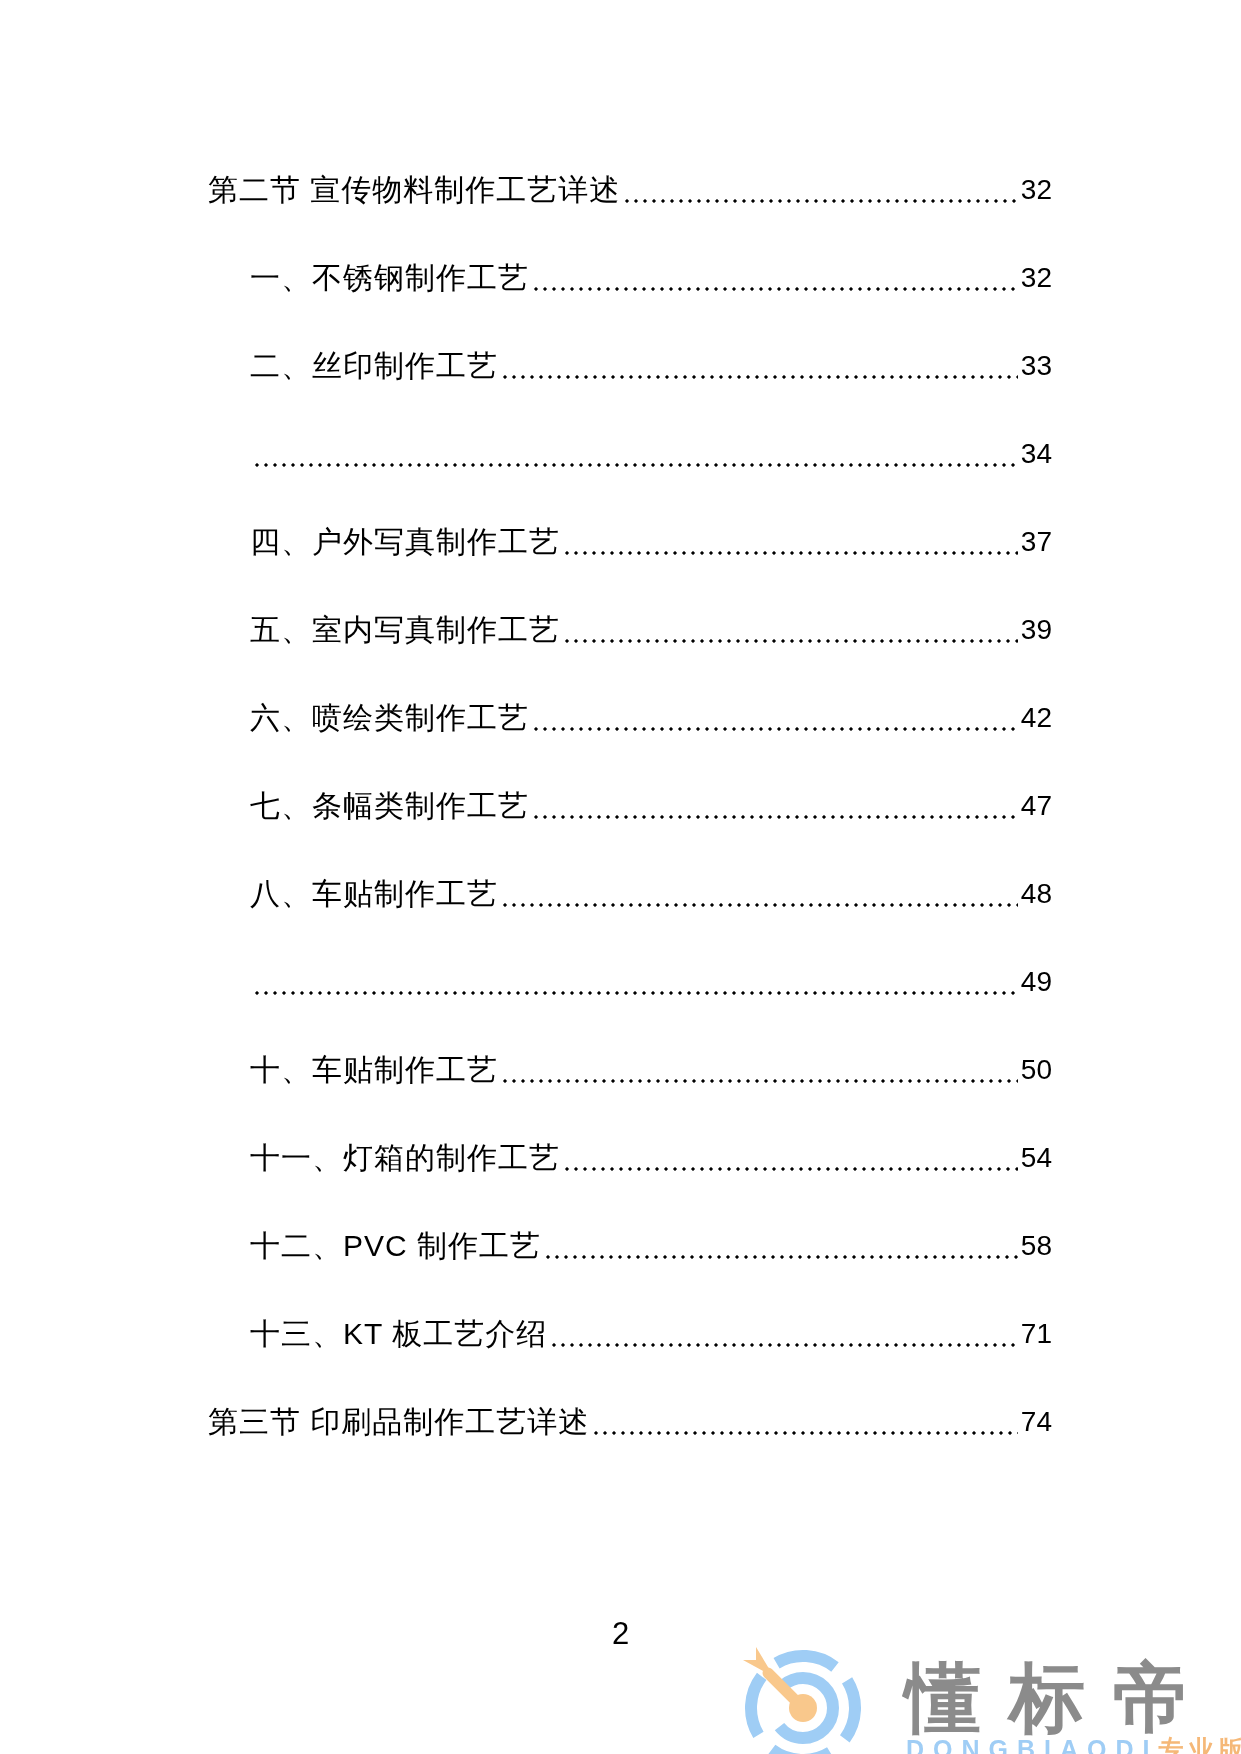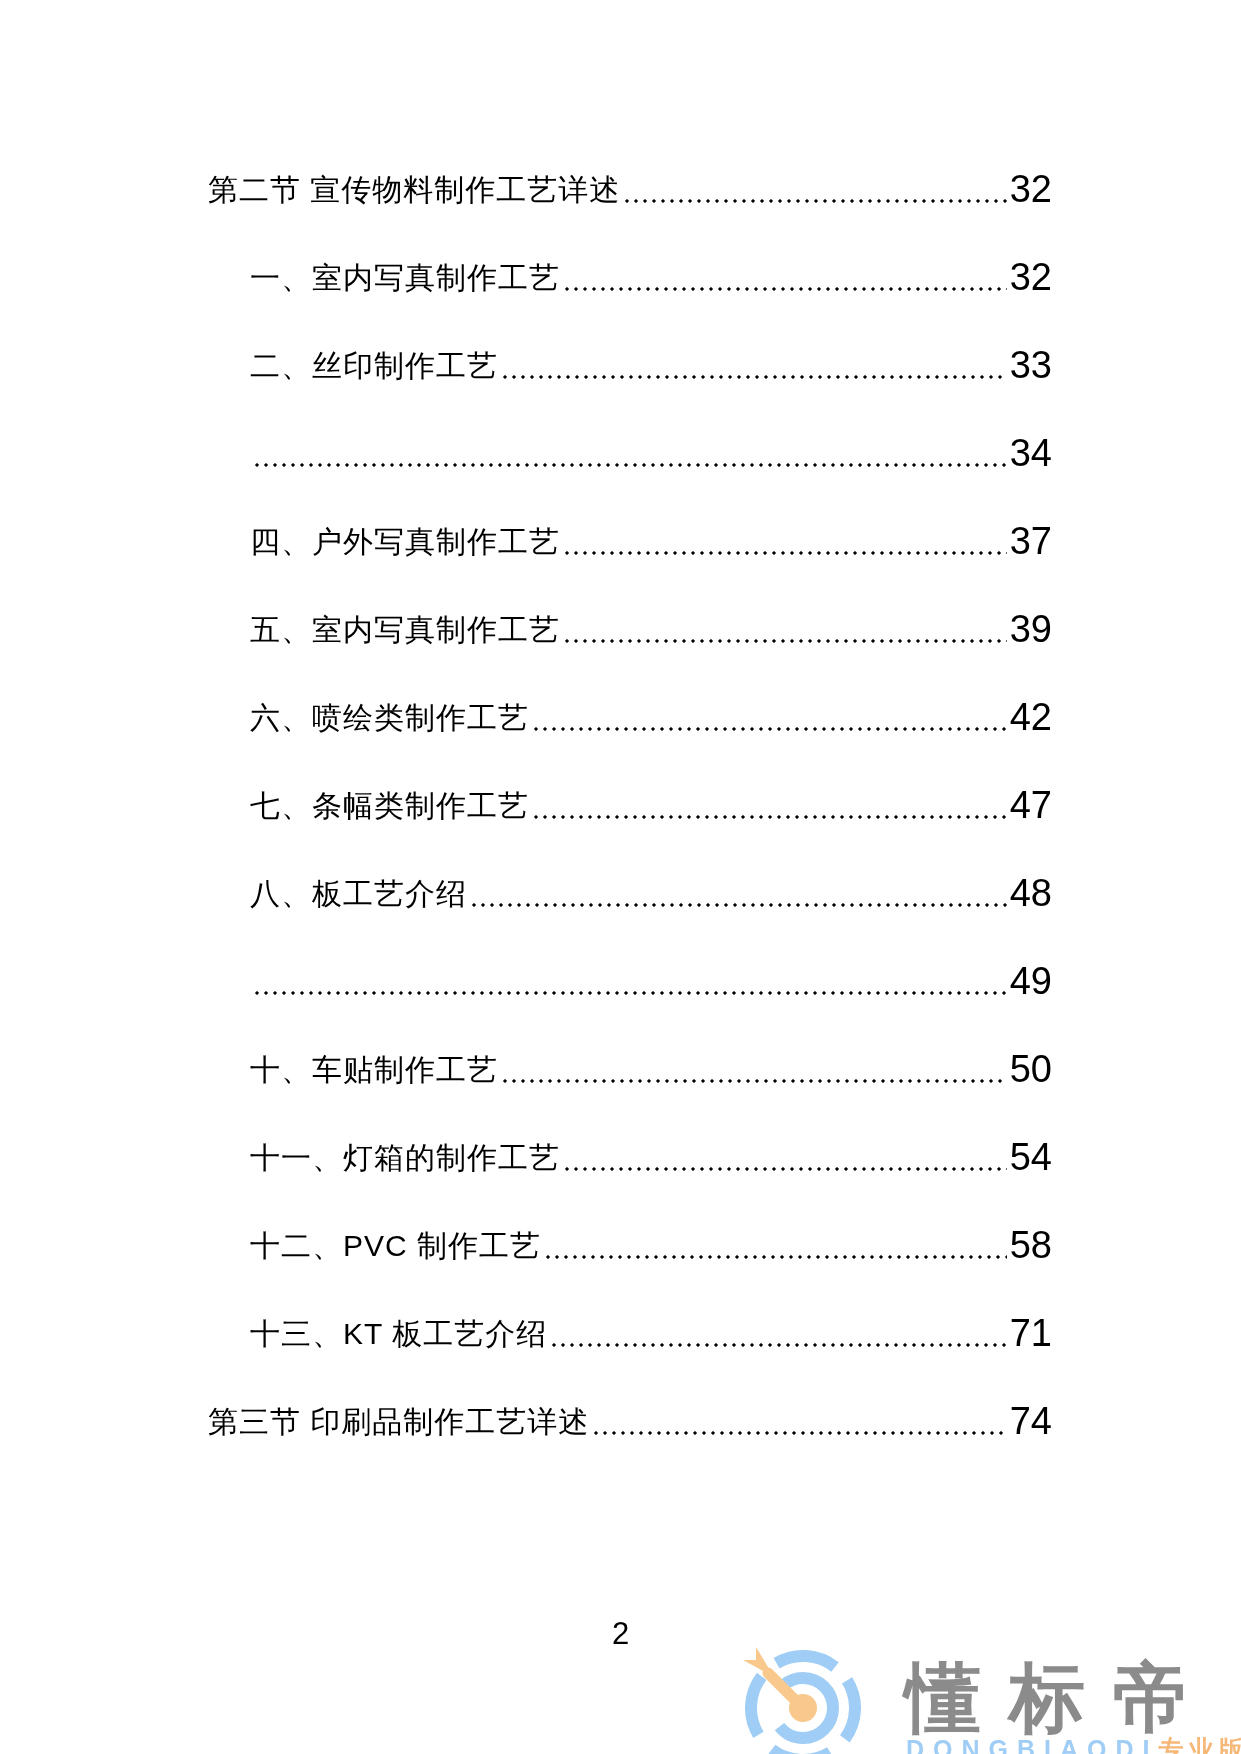--- a/index.html
+++ b/index.html
@@ -45,21 +45,21 @@
     height: 6px;
     align-self: flex-end;
     margin: 0 3px 30px 5px;
     background-image: radial-gradient(circle 1.6px at 2px 3px, #000 98%, rgba(0,0,0,0) 100%);
     background-size: 9px 6px;
     background-repeat: repeat-x;
     background-position: left bottom;
   }
   .toc-page {
     flex: 0 0 auto;
-    font-size: 38px;
+    font-size: 28px;
   }
 
   
   .page-number {
     position: absolute;
     top: 1616px;
     left: 0;
     width: 100%;
     text-align: center;
     font-size: 31px;
@@ -112,21 +112,21 @@
 <div class="page">
 
   <div class="toc">
     <div class="toc-row level-section">
       <span class="toc-label">第二节 宣传物料制作工艺详述</span>
       <span class="toc-dots"></span>
       <span class="toc-page">32</span>
     </div>
 
     <div class="toc-row level-item">
-      <span class="toc-label">一、室内写真制作工艺</span>
+      <span class="toc-label">一、不锈钢制作工艺</span>
       <span class="toc-dots"></span>
       <span class="toc-page">32</span>
     </div>
 
     <div class="toc-row level-item">
       <span class="toc-label">二、丝印制作工艺</span>
       <span class="toc-dots"></span>
       <span class="toc-page">33</span>
     </div>
 
@@ -153,21 +153,21 @@
       <span class="toc-page">42</span>
     </div>
 
     <div class="toc-row level-item">
       <span class="toc-label">七、条幅类制作工艺</span>
       <span class="toc-dots"></span>
       <span class="toc-page">47</span>
     </div>
 
     <div class="toc-row level-item">
-      <span class="toc-label">八、板工艺介绍</span>
+      <span class="toc-label">八、车贴制作工艺</span>
       <span class="toc-dots"></span>
       <span class="toc-page">48</span>
     </div>
 
     <div class="toc-row level-item">
       <span class="toc-dots"></span>
       <span class="toc-page">49</span>
     </div>
 
     <div class="toc-row level-item">

